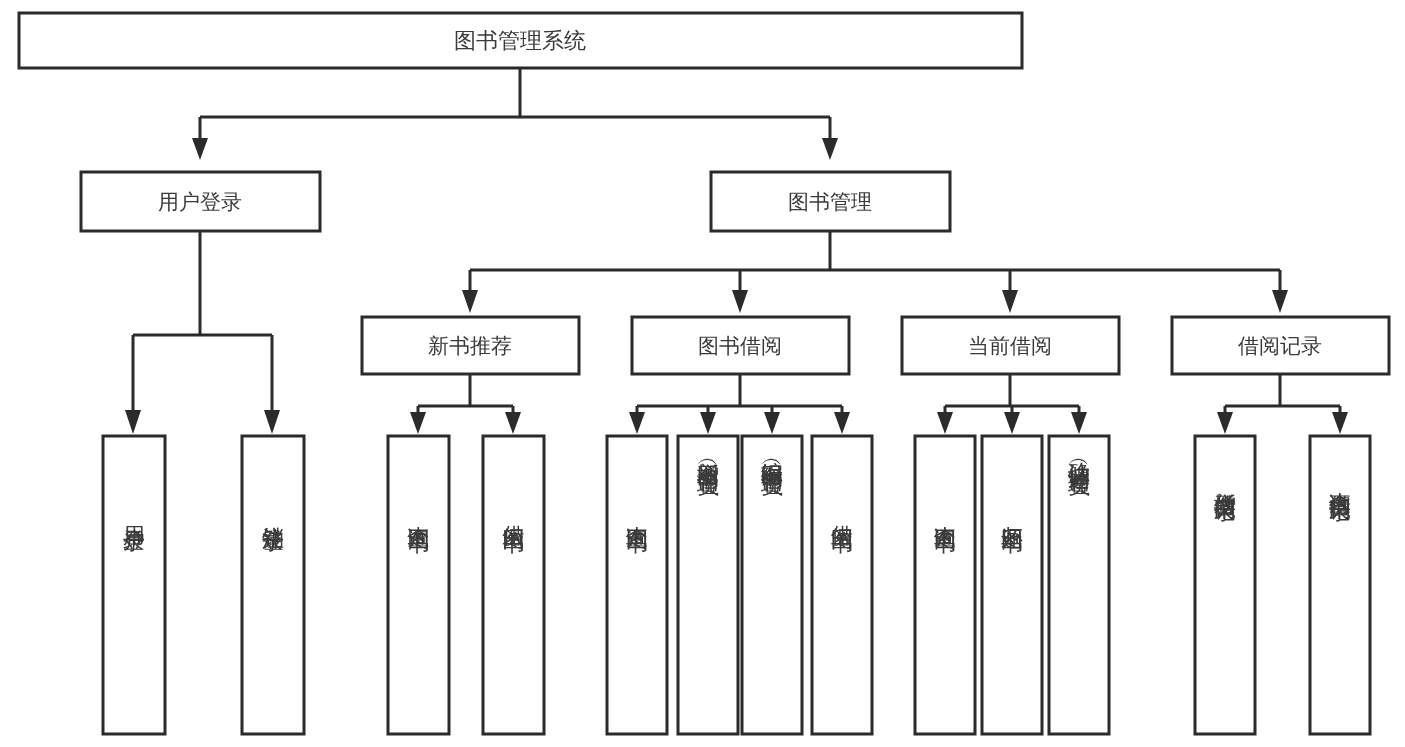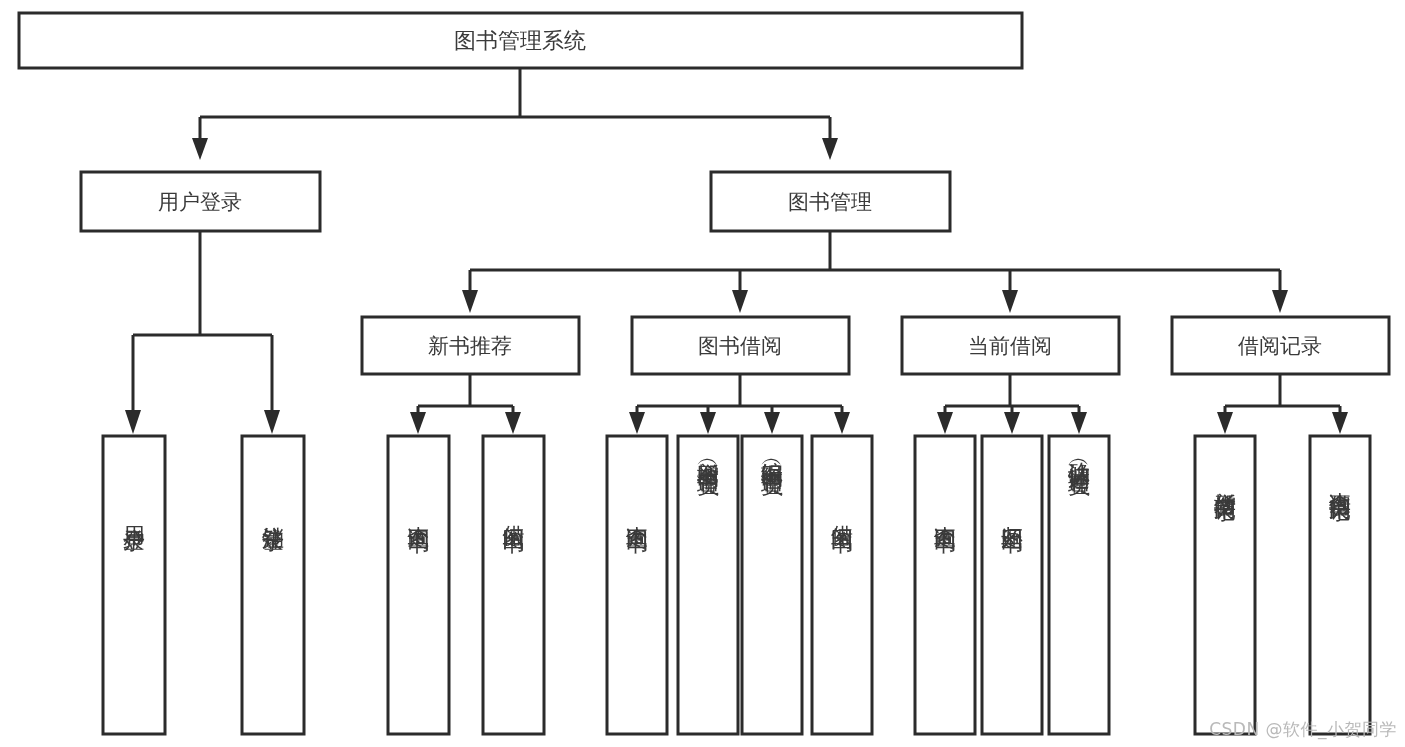--- a/index.html
+++ b/index.html
@@ -234,15 +234,14 @@
     <span class="vlabel-text" style="margin-top:8px;">确认归还（管理员）</span>
   </div>
 
   <div class="vlabel-wrap" style="left:1195px; top:436px; width:60px; height:298px;">
     <span class="vlabel-text" style="margin-top:38px;">新增借阅记录</span>
   </div>
   <div class="vlabel-wrap" style="left:1310px; top:436px; width:60px; height:298px;">
     <span class="vlabel-text" style="margin-top:38px;">查询借阅记录</span>
   </div>
 
-  <div class="watermark">CSDN @软件_小贺同学</div>
 
 </div>
 
 </body></html>

